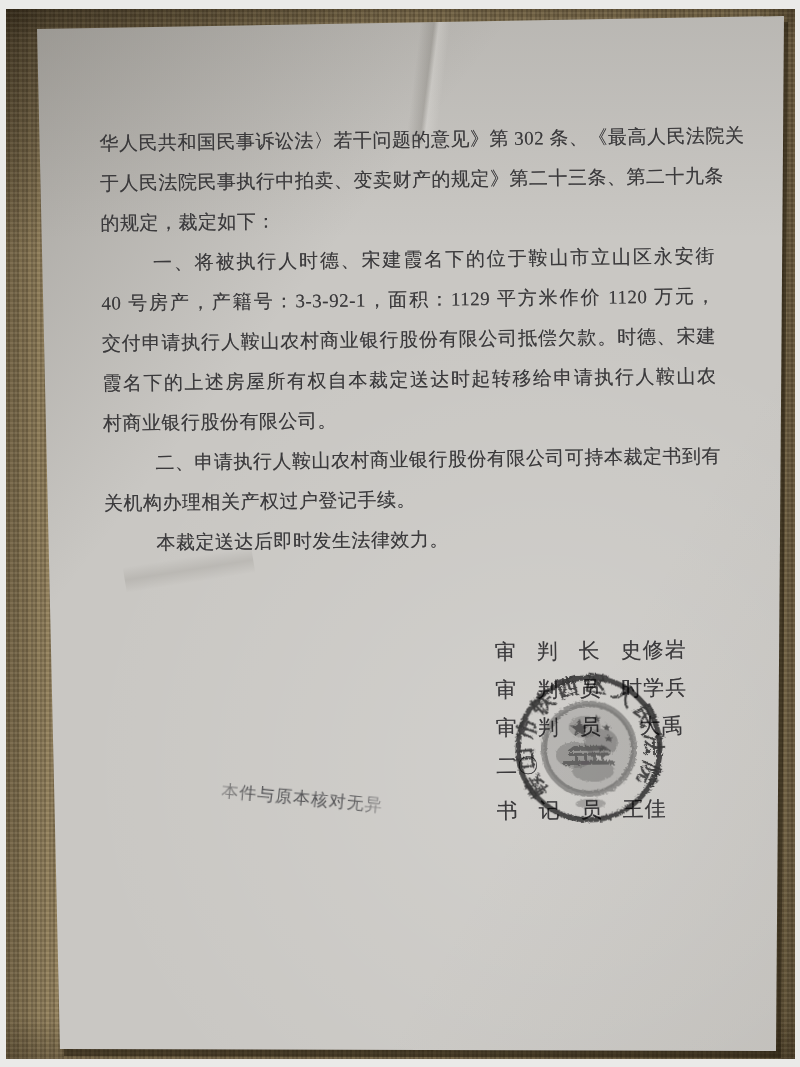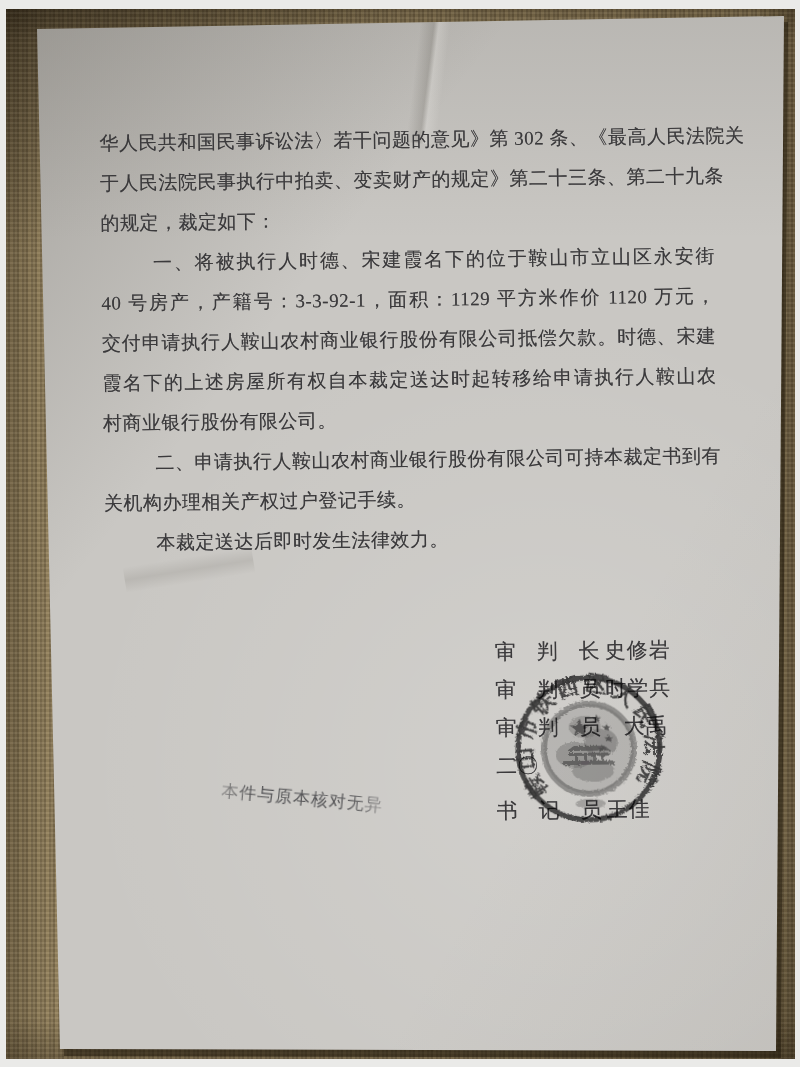--- a/index.html
+++ b/index.html
@@ -59,21 +59,21 @@
   .doc-body .line{height:40px;line-height:40px;white-space:nowrap;text-shadow:0 0 .6px rgba(59,58,60,.55);}
   .doc-body .line.fill{text-align:justify;text-align-last:justify;}
   .doc-body .line.indent{text-indent:52px;}
   
   .sig{
     position:absolute;left:487px;top:625px;
     font-size:21px;color:#3b3a3c;
   }
   .sig .row{height:38px;line-height:38px;display:flex;white-space:nowrap;text-shadow:0 0 .6px rgba(59,58,60,.5);}
   .sig .c1{display:inline-block;min-width:106px;}
-  .sig .c2{display:inline-block;margin-left:4px;letter-spacing:1px;}
+  .sig .c2{display:inline-block;margin-left:20px;letter-spacing:1px;}
   .sig .row.pad .c2{padding-left:18px;}
   .sig .row.last{margin-top:7px;}
   
   .seal{position:absolute;left:500px;top:662px;mix-blend-mode:multiply;opacity:.93;}
   
   .verify{
     position:absolute;left:212px;top:768px;
     font-family:"Liberation Sans","DejaVu Sans",sans-serif;
     font-size:17px;letter-spacing:1px;color:#454548;
     transform:rotate(6deg);transform-origin:left center;

